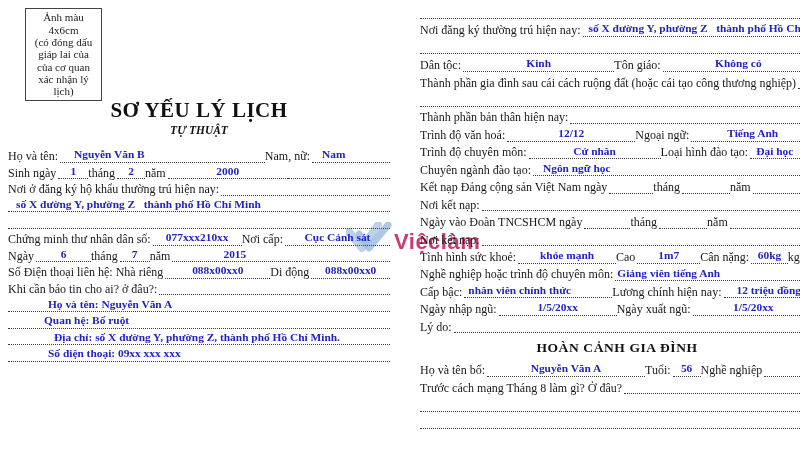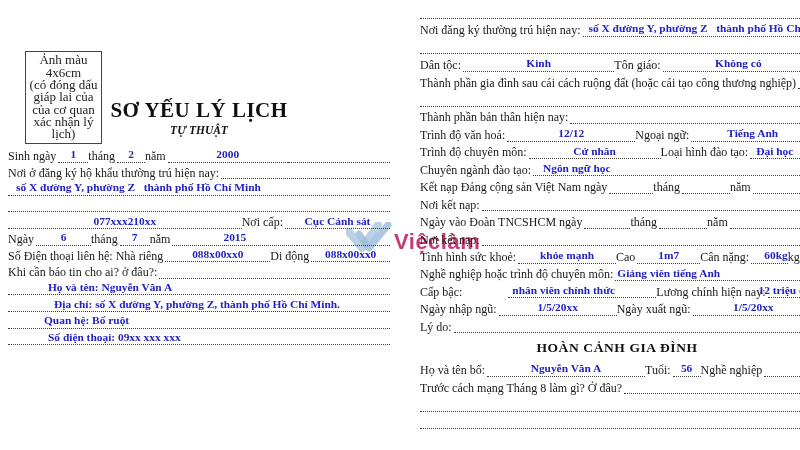--- a/index.html
+++ b/index.html
@@ -14,21 +14,21 @@
   .column{position:absolute;z-index:2;}
   #left-col{left:8px;top:4px;width:382px;}
   #right-col{left:420px;top:2px;width:394px;}
 
   
   #left-header{position:relative;height:142px;}
   .photo-box{
     position:absolute;left:17px;top:4px;width:77px;height:93px;
     border:1px solid #444;box-sizing:border-box;
     display:flex;flex-direction:column;justify-content:center;
-    text-align:center;font-size:13px;line-height:12.3px;color:#222;margin-top:43px;
+    text-align:center;font-size:11px;line-height:12.3px;color:#222;
   }
   .title{
     position:absolute;left:0;right:0;top:94px;text-align:center;
     font-size:21px;font-weight:bold;letter-spacing:.5px;color:#111;
   }
   .subtitle{
     position:absolute;left:0;right:0;top:120px;text-align:center;
     font-size:11.5px;font-weight:bold;font-style:italic;color:#111;
   }
 
@@ -88,20 +88,30 @@
         <div>giáp lai của</div>
         <div>của cơ quan</div>
         <div>xác nhận lý</div>
         <div>lịch)</div>
       </div>
     <div class="title">SƠ YẾU LÝ LỊCH</div>
     <div class="subtitle">TỰ THUẬT</div>
   </div>
   <div id="left-rows">
       <div class="frow">
+        <span class="flabel">Họ và tên:</span>
+        <span class="ffill grow" style="justify-content: flex-start;">
+          <span class="fvalue" style="padding-left: 14px;">Nguyễn Văn B</span>
+        </span>
+        <span class="flabel">Nam, nữ:</span>
+        <span class="ffill" style="width: 78px; justify-content: flex-start;">
+          <span class="fvalue" style="padding-left: 10px;">Nam</span>
+        </span>
+      </div>
+      <div class="frow">
         <span class="flabel">Sinh ngày</span>
         <span class="ffill" style="width: 30px;">
           <span class="fvalue">1</span>
         </span>
         <span class="flabel">tháng</span>
         <span class="ffill" style="width: 28px;">
           <span class="fvalue">2</span>
         </span>
         <span class="flabel">năm</span>
         <span class="ffill" style="width: 120px; text-align: right;">
@@ -115,20 +125,21 @@
       </div>
       <div class="frow">
         <span class="ffill grow" style="justify-content: flex-start;">
           <span class="fvalue" style="padding-left: 8px;">số X đường Y, phường Z   thành phố Hồ Chí Minh</span>
         </span>
       </div>
       <div class="frow">
         <span class="ffill grow"></span>
       </div>
       <div class="frow">
+        <span class="flabel">Chứng minh thư nhân dân số:</span>
         <span class="ffill grow">
           <span class="fvalue">077xxx210xx</span>
         </span>
         <span class="flabel">Nơi cấp:</span>
         <span class="ffill" style="width: 105px;">
           <span class="fvalue">Cục Cảnh sát</span>
         </span>
       </div>
       <div class="frow">
         <span class="flabel">Ngày</span>
@@ -159,26 +170,26 @@
         <span class="flabel">Khi cần báo tin cho ai? ở đâu?:</span>
         <span class="ffill grow"></span>
       </div>
       <div class="frow">
         <span class="ffill grow" style="justify-content: flex-start;">
           <span class="fvalue" style="padding-left: 40px;">Họ và tên: Nguyễn Văn A</span>
         </span>
       </div>
       <div class="frow">
         <span class="ffill grow" style="justify-content: flex-start;">
+          <span class="fvalue" style="padding-left: 36px;">Quan hệ: Bố ruột</span>
+        </span>
+      </div>
+      <div class="frow">
+        <span class="ffill grow" style="justify-content: flex-start;">
           <span class="fvalue" style="padding-left: 46px;">Địa chỉ: số X đường Y, phường Z, thành phố Hồ Chí Minh.</span>
-        </span>
-      </div>
-      <div class="frow">
-        <span class="ffill grow" style="justify-content: flex-start;">
-          <span class="fvalue" style="padding-left: 36px;">Quan hệ: Bố ruột</span>
         </span>
       </div>
       <div class="frow">
         <span class="ffill grow" style="justify-content: flex-start; text-align: center;">
           <span class="fvalue" style="padding-left: 40px;">Số điện thoại: 09xx xxx xxx</span>
         </span>
       </div>
     </div>
 </div>
 
@@ -270,35 +281,35 @@
       <div class="frow">
         <span class="flabel">Tình hình sức khoẻ:</span>
         <span class="ffill" style="width: 112px;">
           <span class="fvalue">khỏe mạnh</span>
         </span>
         <span class="flabel">Cao</span>
         <span class="ffill" style="width: 72px;">
           <span class="fvalue">1m7</span>
         </span>
         <span class="flabel">Cân nặng:</span>
-        <span class="ffill" style="width: 42px; justify-content: flex-end;">
+        <span class="ffill" style="width: 42px;">
           <span class="fvalue">60kg</span>
         </span>
         <span class="flabel">kg</span>
         <span class="ffill" style="width: 14px;"></span>
       </div>
       <div class="frow">
         <span class="flabel">Nghề nghiệp hoặc trình độ chuyên môn:</span>
         <span class="ffill grow" style="justify-content: flex-start;">
           <span class="fvalue" style="padding-left: 2px;">Giảng viên tiếng Anh</span>
         </span>
       </div>
       <div class="frow">
         <span class="flabel">Cấp bậc:</span>
-        <span class="ffill" style="width: 148px; justify-content: flex-start; margin-left: 44px;">
+        <span class="ffill" style="width: 148px; justify-content: flex-start;">
           <span class="fvalue" style="padding-left: 4px;">nhân viên chính thức</span>
         </span>
         <span class="flabel">Lương chính hiện nay:</span>
         <span class="ffill grow">
           <span class="fvalue">12 triệu đồng</span>
         </span>
       </div>
       <div class="frow">
         <span class="flabel">Ngày nhập ngũ:</span>
         <span class="ffill" style="width: 118px;">

